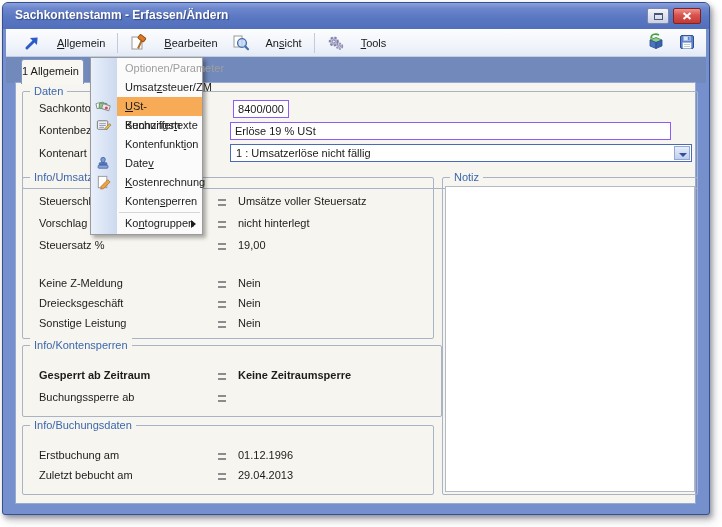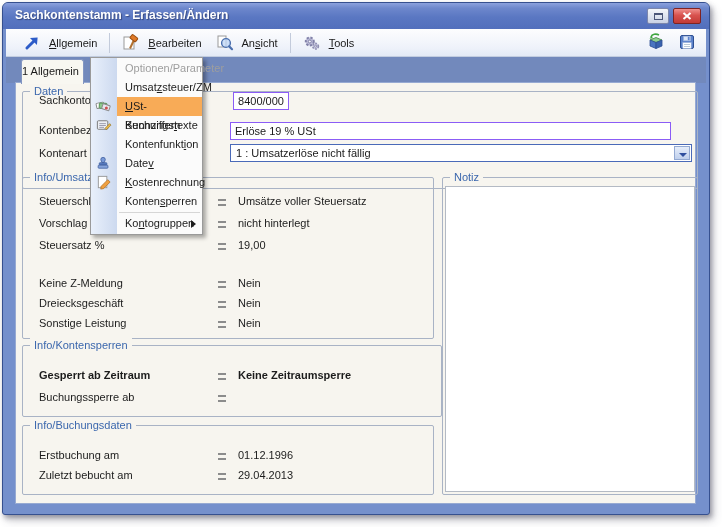--- a/index.html
+++ b/index.html
@@ -20,21 +20,21 @@
     background:linear-gradient(#f4f6fa,#c9d1e4); position:relative; cursor:default; }
   .btn-restore .glyph { position:absolute; left:6px; top:4px; width:9px; height:7px;
     border:1px solid #4a5578; border-top-width:2px; background:transparent; }
   .btn-close { width:28px; height:16px; border:1px solid #7e2322; border-radius:2px;
     background:linear-gradient(#ef908c,#d8524e 45%,#c23a36); display:flex; align-items:center; justify-content:center; }
 
   
   .toolbar { position:absolute; left:3px; right:3px; top:26px; height:28px;
     background:linear-gradient(#fdfdfe,#eef2fa 70%,#e3eaf6); border-bottom:1px solid #c2cde0;
     display:flex; align-items:center; padding-left:10px; }
-  .tb-item { display:flex; align-items:center; gap:8px; padding:2px 7px; font-size:11px; color:#1a1a1a; border-radius:2px;text-align:right; }
+  .tb-item { display:flex; align-items:center; gap:16px; padding:2px 7px; font-size:11px; color:#1a1a1a; border-radius:2px;text-align:right; }
   .tb-sep { width:1px; height:20px; background:#c3cbdb; margin:0 5px; }
   .tb-right { position:absolute; right:10px; top:4px; display:flex; gap:13px; }
   .tb-icon { width:18px; height:18px; display:inline-block; }
   .acc { text-decoration:underline; }
 
   
   .band { position:absolute; left:3px; right:3px; top:54px; height:26px; background:#7289bc; }
   .tab { position:absolute; left:18px; top:56px; width:63px; height:25px; background:#f8f7f1;
     border:1px solid #8396c2; border-bottom:none; border-radius:3px 3px 0 0; z-index:5;
     font-size:11px; text-align:left; line-height:23px; color:#1a1a1a; }
@@ -150,21 +150,21 @@
     </div>
   </div>
 
   <div class="band"></div>
   <div class="tab">1 Allgemein</div>
 
   <div class="panel">
 
     <div class="group" style="left:6px; top:8px; width:676px; height:98px;">
       <span class="group-label">Daten</span>
-      <div class="frow" style="top:1px;">
+      <div class="frow" style="top:9px;">
         <span class="flbl">Sachkonto</span>
         <input class="txtinput" style="left: 210px; top: -1px; width: 56px; text-align: center;" value="8400/000">
       </div>
       <div class="frow" style="top:31px;">
         <span class="flbl">Kontenbezeichnung</span>
         <input class="txtinput" style="left: 207px; top: -1px; width: 441px;" value="Erlöse 19 % USt">
       </div>
       <div class="frow" style="top:54px;">
         <span class="flbl">Kontenart</span>
         <div class="combo" style="left:207px; top:-2px; width:462px;padding-left:21px;">

